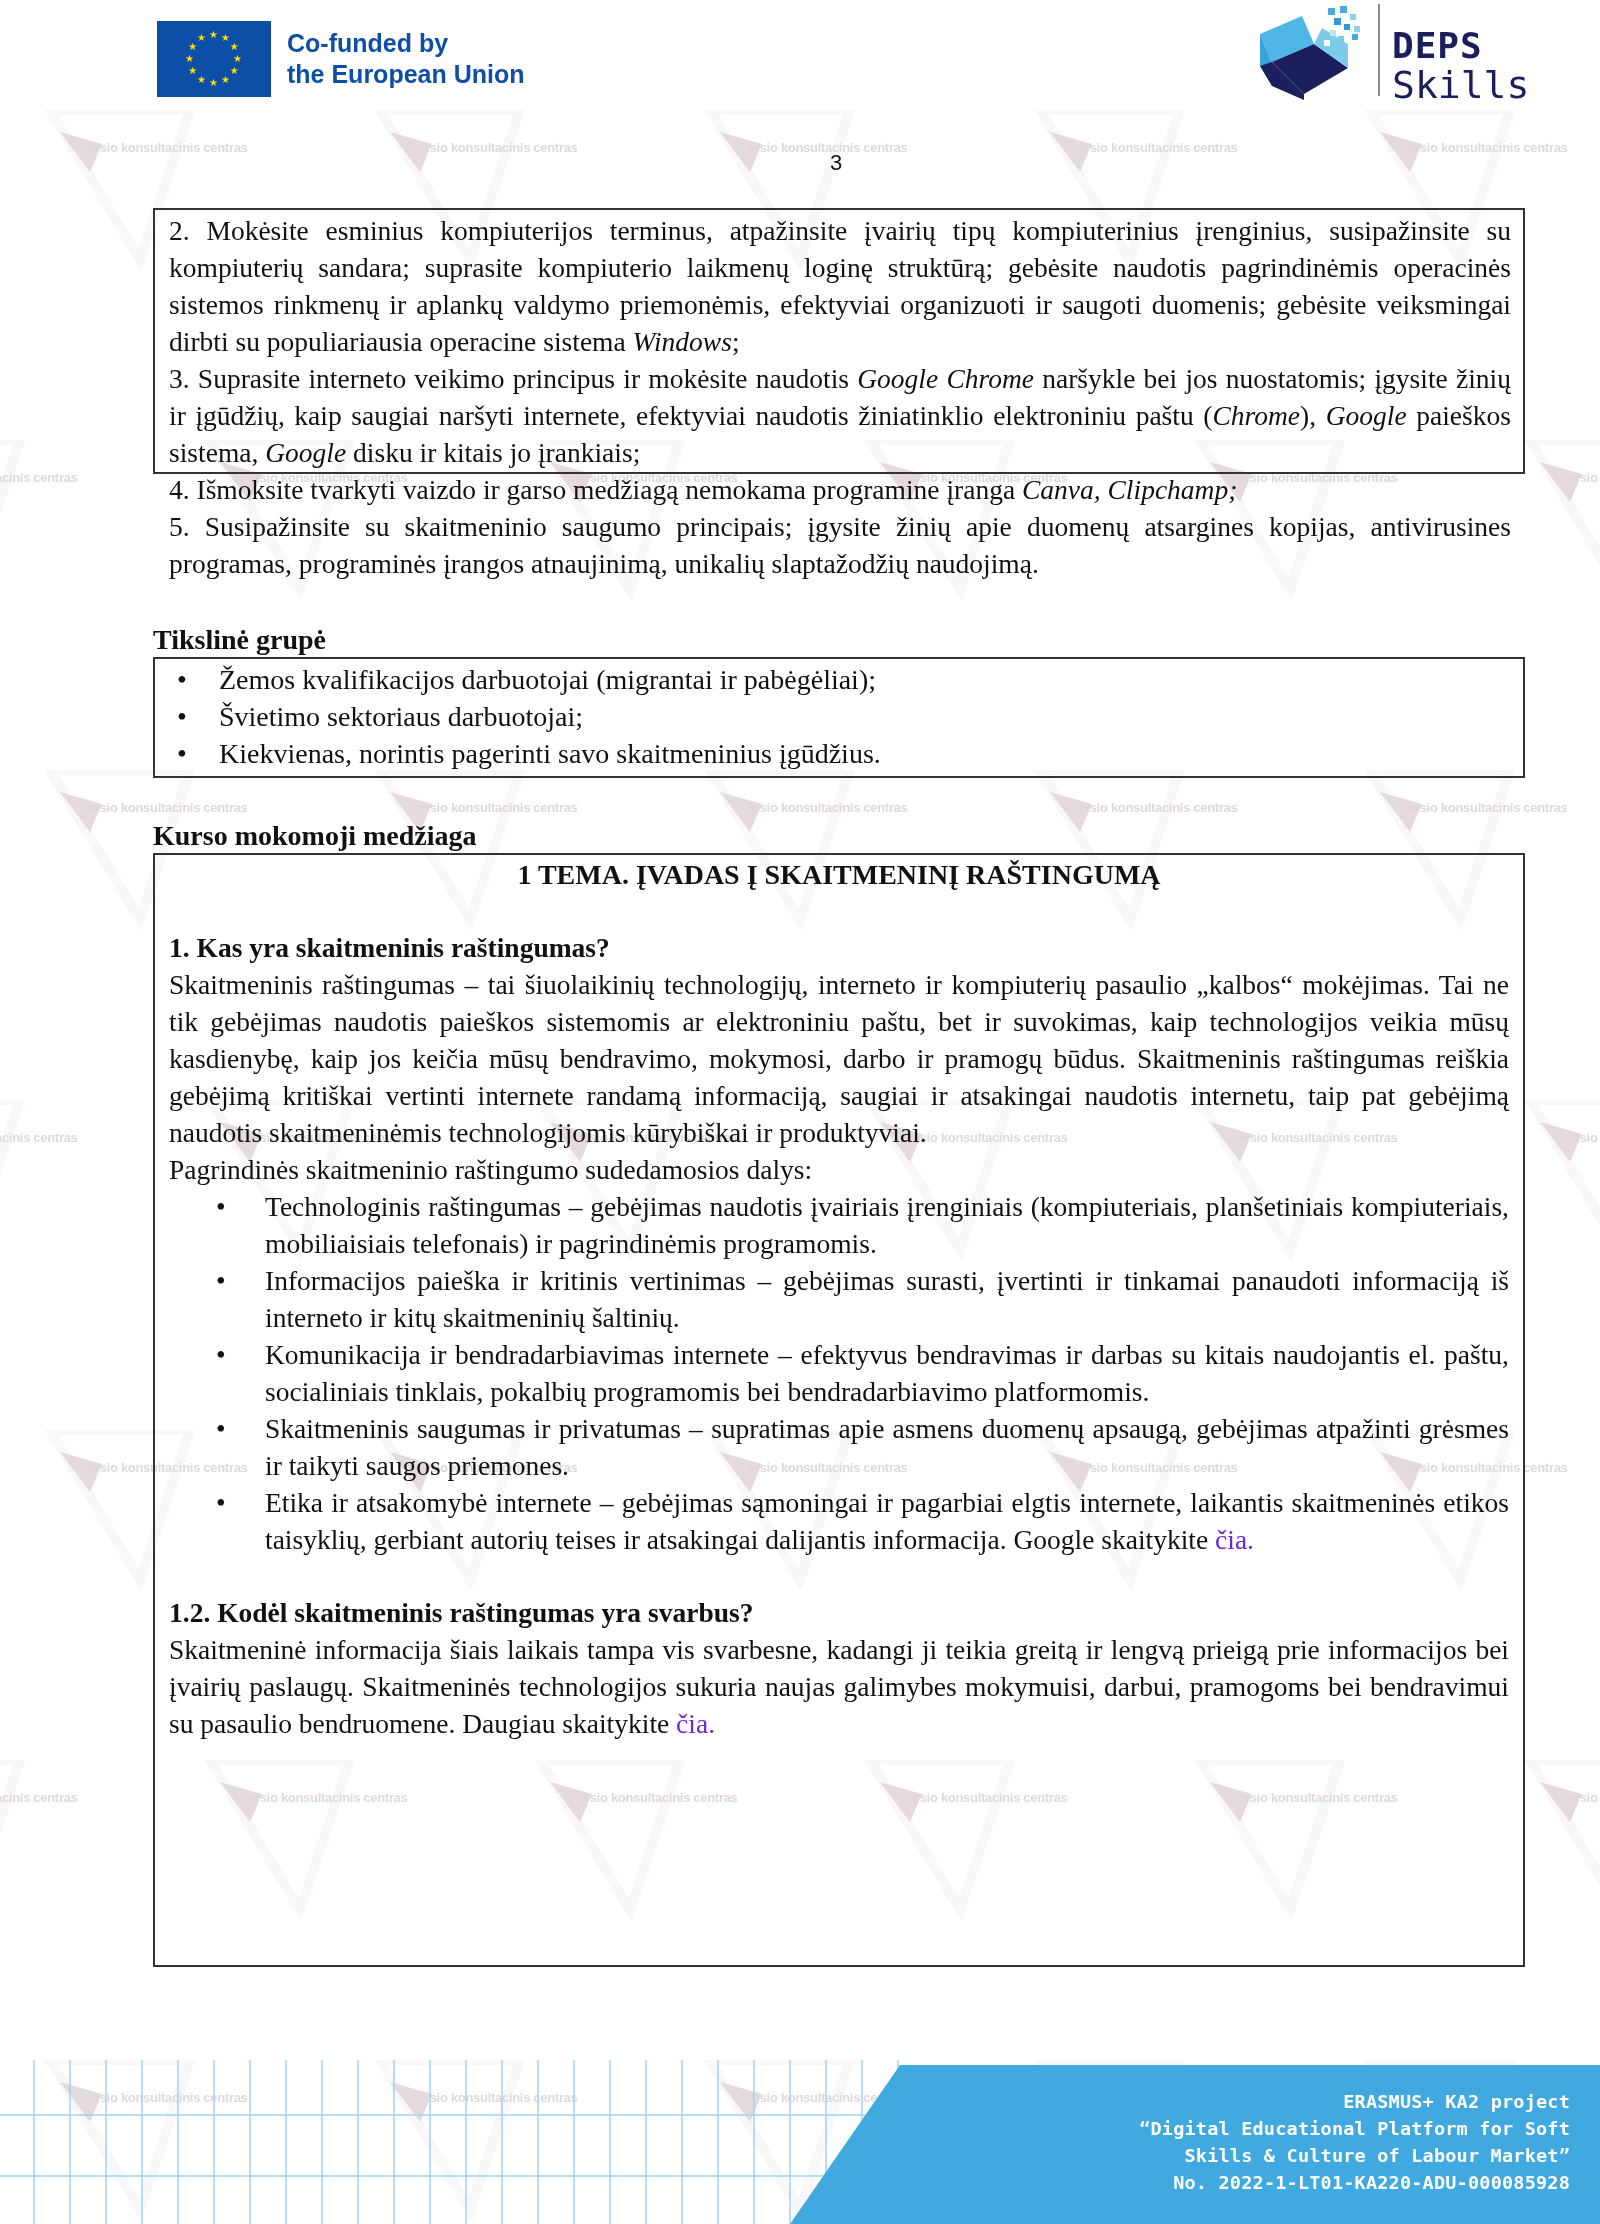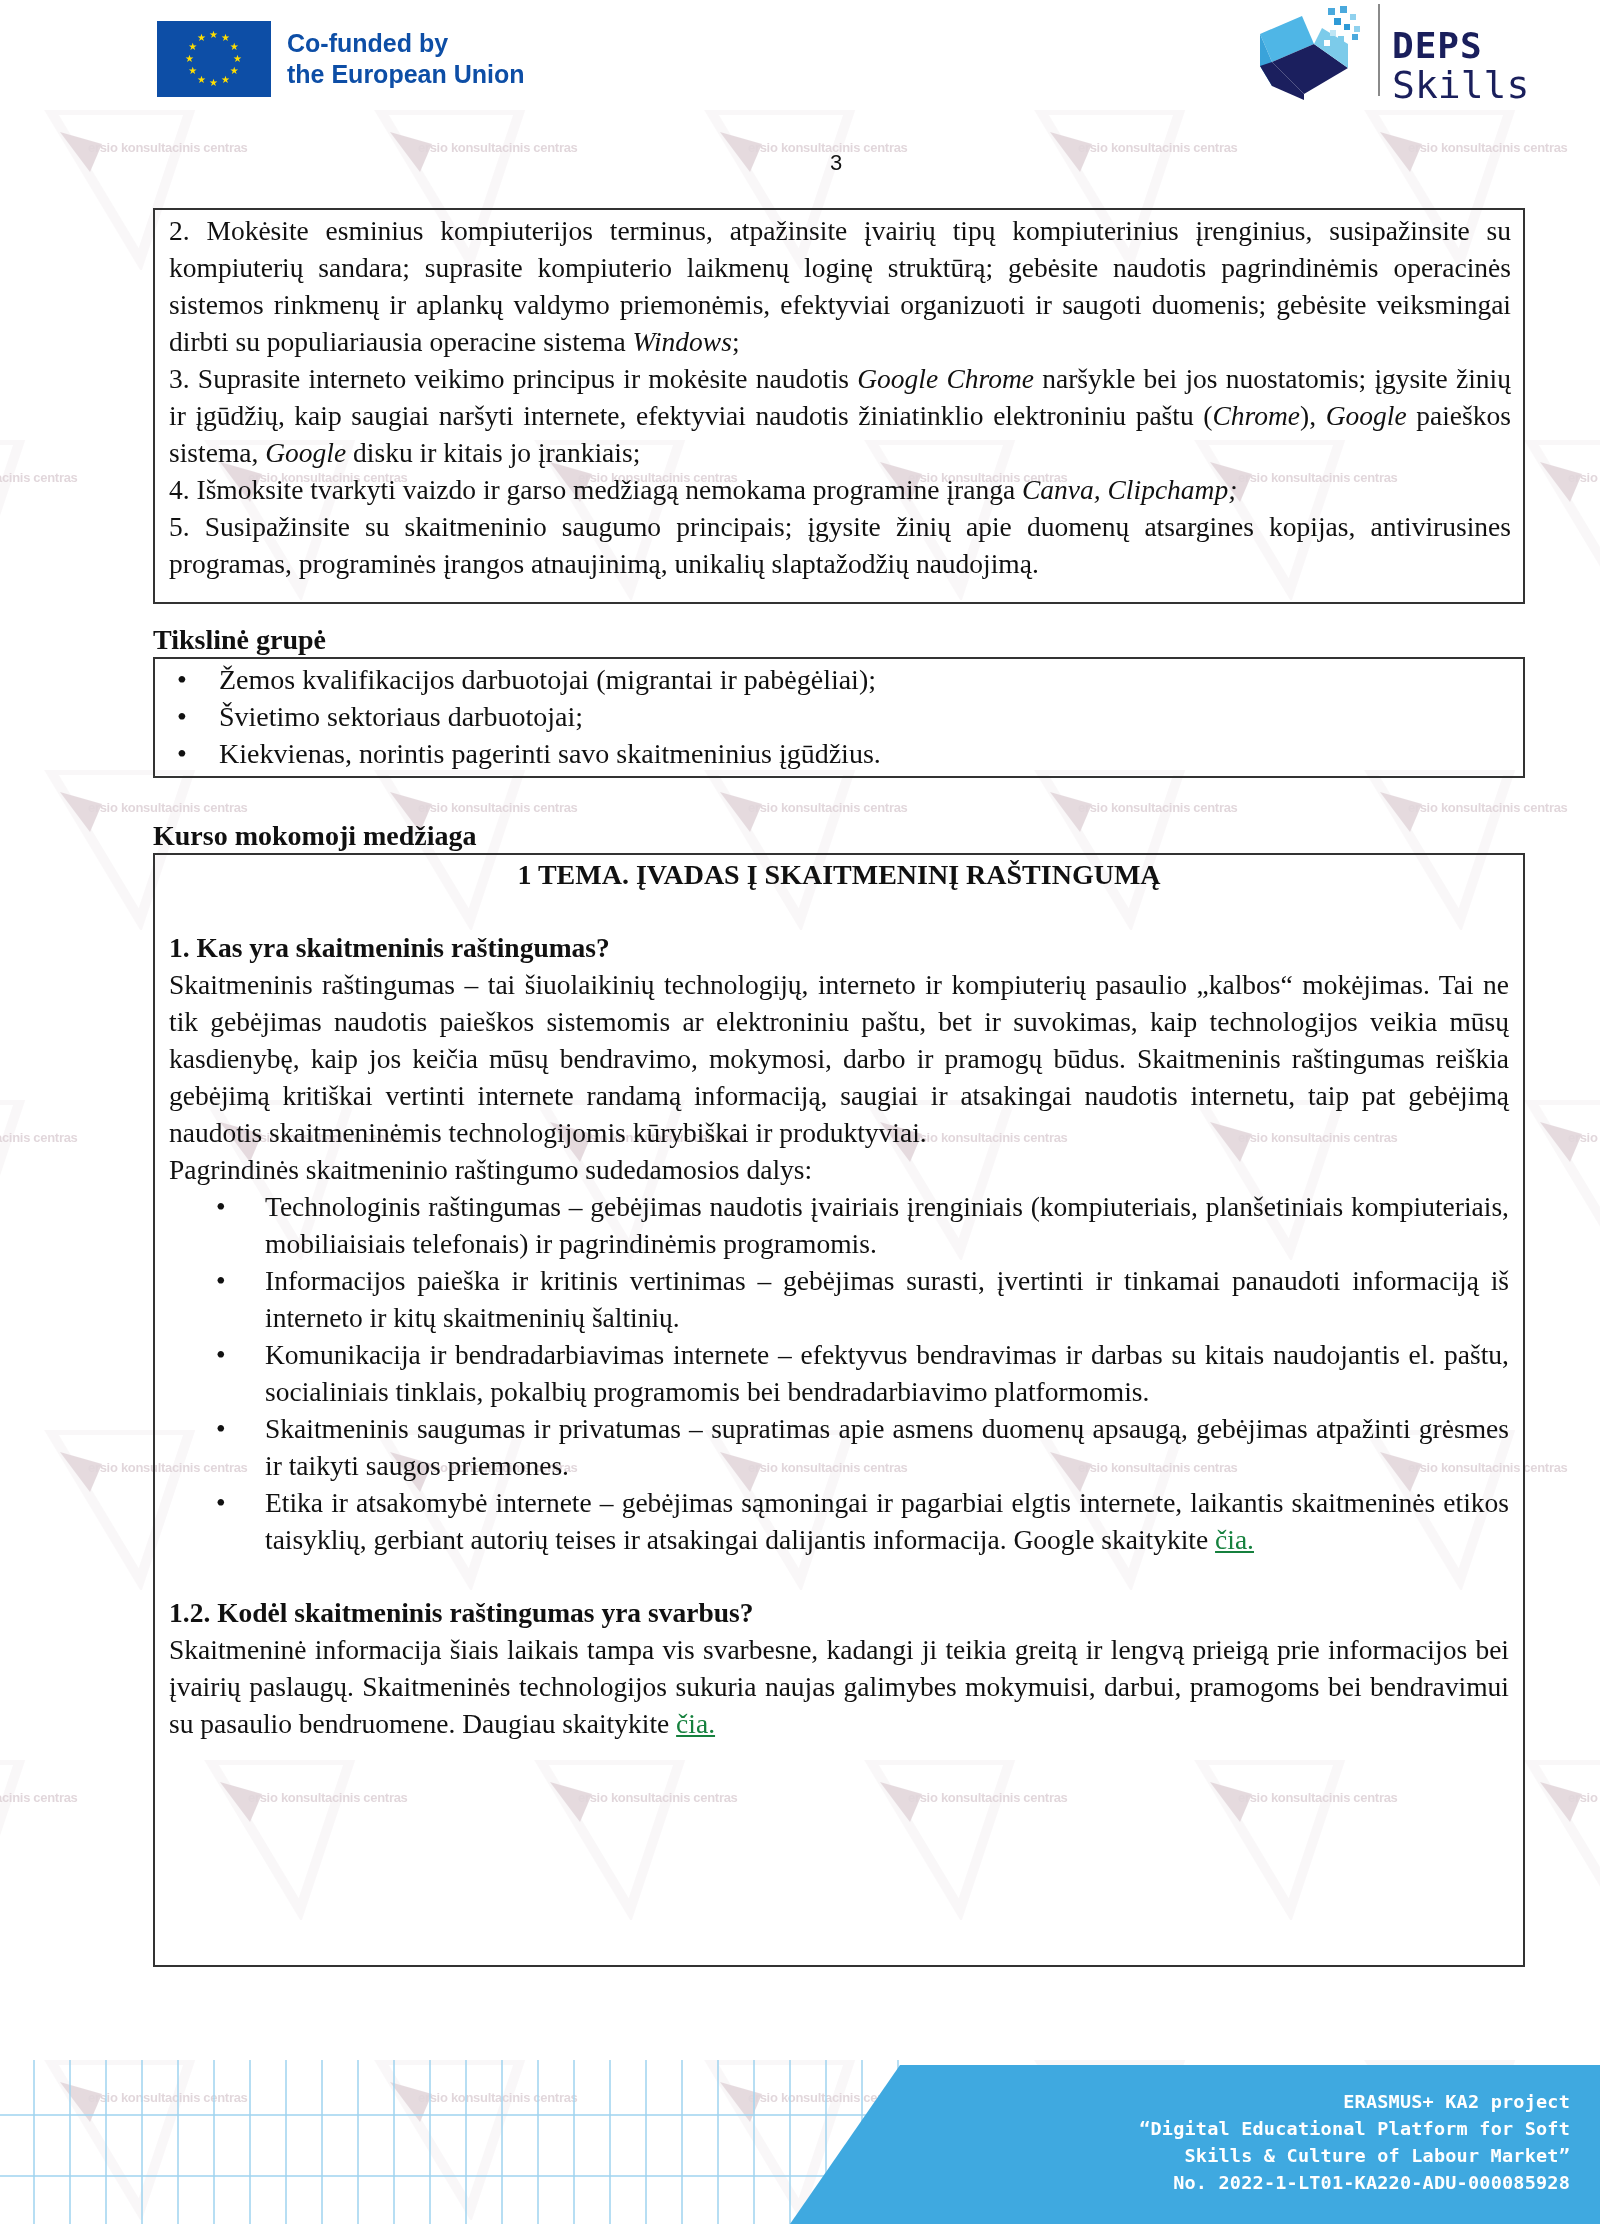--- a/index.html
+++ b/index.html
@@ -26,34 +26,34 @@
   .deps-divider { width: 2px; height: 92px; background: #8a8a8a; margin-left: 6px; margin-top: 0; }
   .deps-text { margin-left: 12px; margin-top: 24px; font-family: "DejaVu Sans Mono", monospace; color: #1a1f5c; }
   .deps-text .t1 { font-weight: bold; font-size: 36px; line-height: 36px; letter-spacing: 1px; }
   .deps-text .t2 { font-size: 38px; line-height: 42px; }
   .page-num { position: absolute; left: 0; width: 1672px; text-align: center; top: 150px; font-family: "Liberation Sans", sans-serif; font-size: 22px; z-index: 2; }
 
   .content { position: absolute; left: 153px; width: 1372px; z-index: 2; }
   .box { border: 2px solid #333; box-sizing: border-box; }
   .p { font-size: 27.5px; line-height: 37px; text-align: justify; margin: 0; }
   .p-last { text-align-last: left; }
-  .goals { top: 208px; height: 396px; padding: 2px 12px 0 14px; }
+  .goals { top: 208px; height: 266px; padding: 2px 12px 0 14px; }
   .goals .p { text-align: justify; }
   .heading { font-weight: bold; font-size: 28px; line-height: 36px; position: absolute; left: 153px; z-index: 2; }
   .tg-box { top: 657px; height: 121px; padding: 2px 12px; }
   .tg-list { list-style: none; margin: 0; padding: 0; }
   .tg-list li { font-size: 28px; line-height: 37px; position: relative; padding-left: 52px; }
   .tg-list li .bul { position: absolute; left: 10px; top: 0; }
   .course-box { top: 853px; height: 1114px; padding: 0 14px 0 14px; }
   .topic-title { text-align: center; font-weight: bold; font-size: 28px; line-height: 36px; margin-top: 2px; }
   .sub-title { font-weight: bold; font-size: 27.5px; line-height: 37px; margin-top: 36px; }
   .blist { list-style: none; margin: 0; padding: 0; }
   .blist li { position: relative; padding-left: 96px; font-size: 27.5px; line-height: 37px; text-align: justify; }
   .blist li .bul { position: absolute; left: 47px; top: 0; }
-  .link { color: #15803d; text-decoration: underline; cursor: pointer; }
+  .link { color: #6d28d9; cursor: pointer; }
   i { font-style: italic; }
 
   
   .footer-grid { position: absolute; left: 0; top: 2060px; width: 900px; height: 164px; z-index: 1; }
   .footer-banner { position: absolute; left: 0; top: 0; width: 1600px; height: 2224px; z-index: 1; pointer-events: none; }
   .footer-text {
     position: absolute; right: 30px; top: 2088px; z-index: 3; text-align: right;
     font-family: "DejaVu Sans Mono", monospace; font-weight: bold; color: #ffffff;
     font-size: 18.5px; line-height: 27px; letter-spacing: 0.2px;
   }

